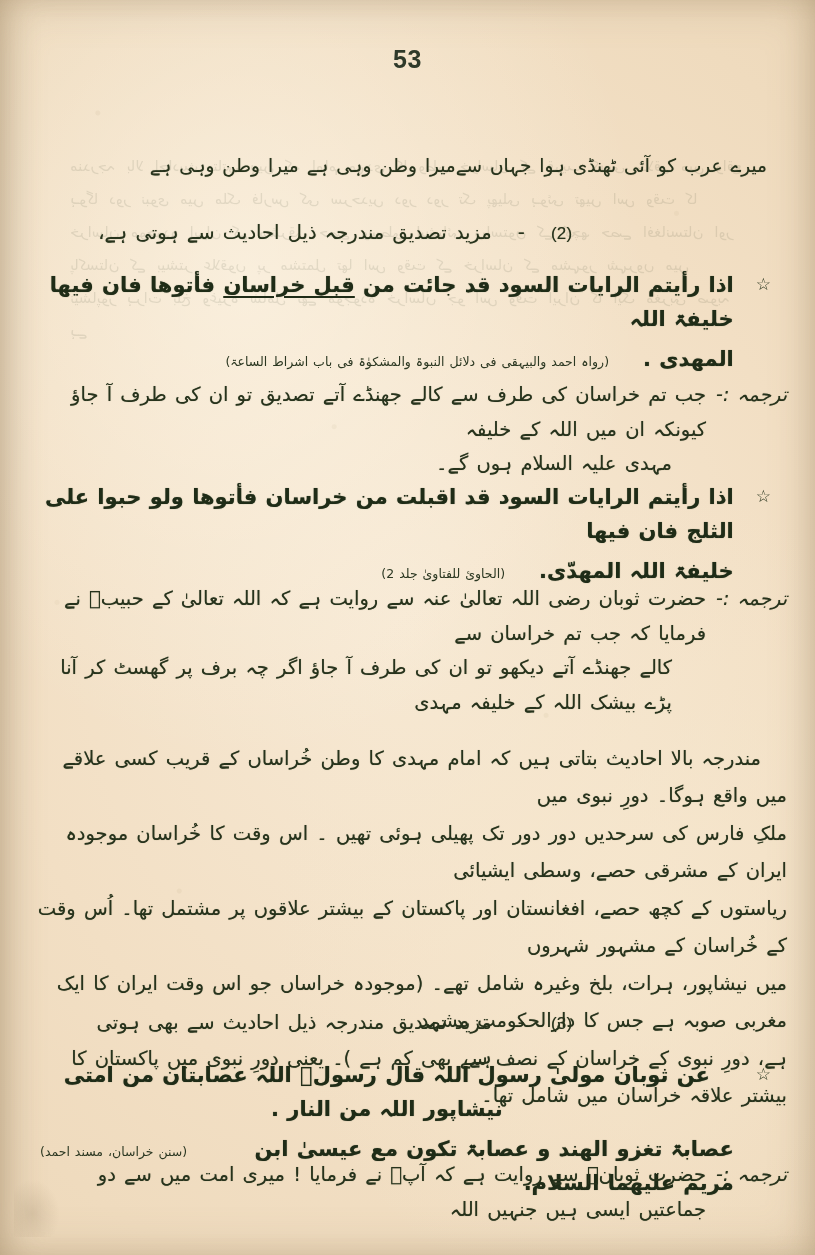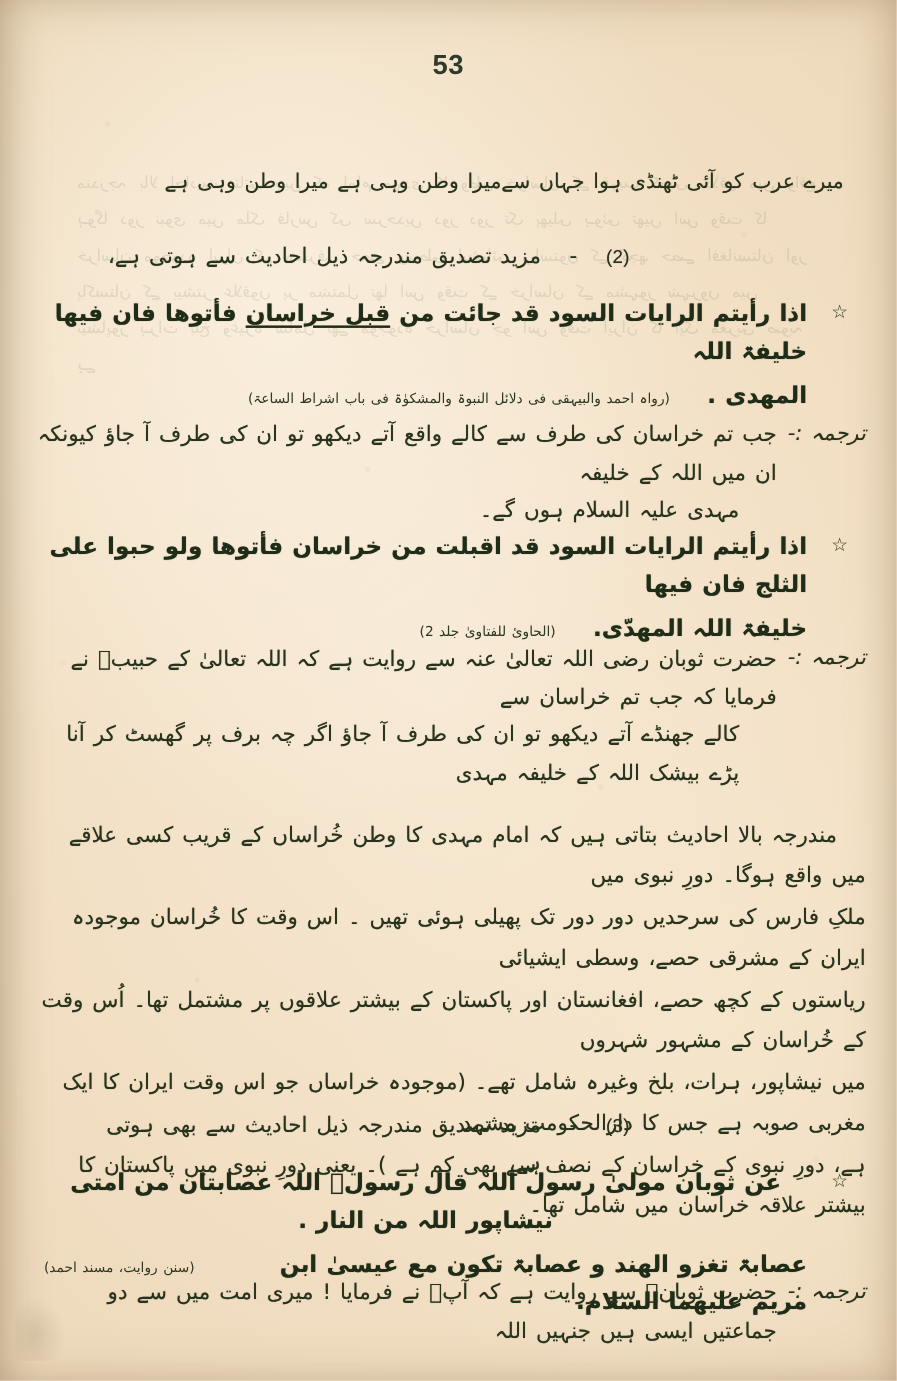--- a/index.html
+++ b/index.html
@@ -243,21 +243,21 @@
       <div class="naskh hadith-line-2" style="margin-top:6px;">
         <span>المھدی .</span>
         <span class="citation">(رواہ احمد والبیہقی فی دلائل النبوۃ والمشکوٰۃ فی باب اشراط الساعۃ)</span>
       </div>
     </div>
   </div>
 
   <div class="block trans urdu nastaliq" style="top:378px; right:28px; left:28px;">
     <span class="trans-label">ترجمہ :-</span>
     <span class="trans-text">
-      <div>جب تم خراسان کی طرف سے کالے واقع آتے دیکھو تو ان کی طرف آ جاؤ کیونکہ ان میں اللہ کے خلیفہ</div>
+      <div>جب تم خراسان کی طرف سے کالے جھنڈے آتے تصدیق تو ان کی طرف آ جاؤ کیونکہ ان میں اللہ کے خلیفہ</div>
       <div class="indent-line">مہدی علیہ السلام ہوں گے۔</div>
     </span>
   </div>
 
   <div class="block hadith urdu" style="top:480px; right:44px; left:40px;">
     <span class="star-bullet">☆</span>
     <div class="hadith-body">
       <div class="naskh">اذا رأیتم الرایات السود قد اقبلت من خراسان فأتوھا ولو حبوا علی الثلج فان فیھا</div>
       <div class="naskh hadith-line-2" style="margin-top:6px;">
         <span>خلیفۃ اللہ المھدّی.</span>
@@ -287,21 +287,21 @@
     <span>-</span>
     <span>مزید تصدیق مندرجہ ذیل احادیث سے بھی ہوتی ہے،</span>
   </div>
 
   <div class="block hadith urdu" style="top:1058px; right:44px; left:40px;">
     <span class="star-bullet">☆</span>
     <div class="hadith-body">
       <div class="naskh" style="text-align:center;">عن ثوبان مولیٰ رسول اللہ قال رسولؐ اللہ عصابتان من امتی نیشاپور اللہ من النار .</div>
       <div class="naskh hadith-line-2" style="margin-top:6px; justify-content:flex-start;">
         <span>عصابۃ تغزو الھند و عصابۃ تکون مع عیسیٰ ابن مریم علیھما السلام.</span>
-        <span class="citation">(سنن روایت، مسند احمد)</span>
+        <span class="citation">(سنن خراسان، مسند احمد)</span>
       </div>
     </div>
   </div>
 
   <div class="block trans urdu nastaliq" style="top:1158px; right:28px; left:28px;">
     <span class="trans-label">ترجمہ :-</span>
     <span class="trans-text">
       <div>حضرت ثوبانؓ سے روایت ہے کہ آپؐ نے فرمایا !  میری امت میں سے دو جماعتیں ایسی ہیں جنہیں اللہ</div>
     </span>
   </div>

